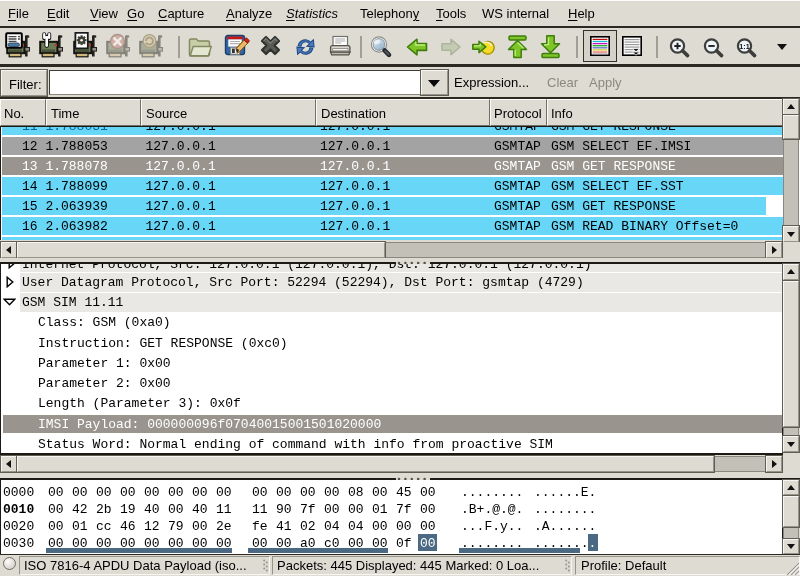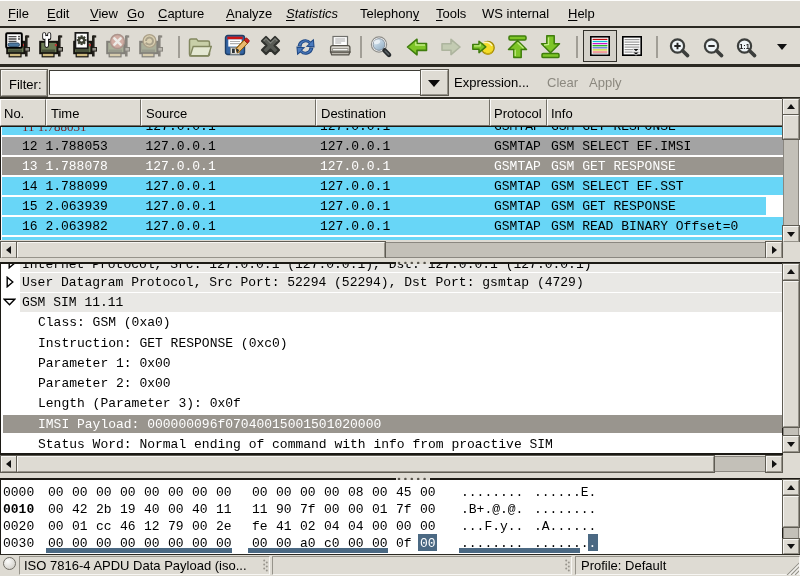--- a/index.html
+++ b/index.html
@@ -235,21 +235,21 @@
 <div class="a sans" style="left:51px;top:106px;">Time</div>
 <div class="a" style="left:141px;top:99px;width:175px;height:27px;background:#dedbd3;border-top:1.5px solid #fcfbfa;border-left:1.5px solid #fcfbfa;border-right:1.5px solid #716e65;border-bottom:1.5px solid #716e65;box-shadow:0 1px 0 #1c1a15;box-sizing:border-box;"></div>
 <div class="a sans" style="left:146px;top:106px;">Source</div>
 <div class="a" style="left:316px;top:99px;width:174px;height:27px;background:#dedbd3;border-top:1.5px solid #fcfbfa;border-left:1.5px solid #fcfbfa;border-right:1.5px solid #716e65;border-bottom:1.5px solid #716e65;box-shadow:0 1px 0 #1c1a15;box-sizing:border-box;"></div>
 <div class="a sans" style="left:321px;top:106px;">Destination</div>
 <div class="a" style="left:490px;top:99px;width:57px;height:27px;background:#dedbd3;border-top:1.5px solid #fcfbfa;border-left:1.5px solid #fcfbfa;border-right:1.5px solid #716e65;border-bottom:1.5px solid #716e65;box-shadow:0 1px 0 #1c1a15;box-sizing:border-box;"></div>
 <div class="a sans" style="left:494px;top:106px;">Protocol</div>
 <div class="a" style="left:547px;top:99px;width:236px;height:27px;background:#dedbd3;border-top:1.5px solid #fcfbfa;border-left:1.5px solid #fcfbfa;border-right:1.5px solid #716e65;border-bottom:1.5px solid #716e65;box-shadow:0 1px 0 #1c1a15;box-sizing:border-box;"></div>
 <div class="a sans" style="left:551px;top:106px;">Info</div>
 <div class="a" style="left:1.5px;top:126.5px;width:781px;height:8.5px;background:#68d6f7;overflow:hidden;">
-<span class="mono" style="position:absolute;left:20.5px;top:-8px;color:#7f1d1d;font-family:Liberation Serif, serif;">11 1.788031</span>
+<span class="mono" style="position:absolute;left:20.5px;top:-8px;color:#0369a1;">11 1.788031</span>
 <span class="mono" style="position:absolute;left:144.0px;top:-8px;color:#000;">127.0.0.1</span>
 <span class="mono" style="position:absolute;left:318.5px;top:-8px;color:#000;">127.0.0.1</span>
 <span class="mono" style="position:absolute;left:492.5px;top:-8px;color:#000;">GSMTAP</span>
 <span class="mono" style="position:absolute;left:549.5px;top:-8px;color:#000;">GSM GET RESPONSE</span>
 </div>
 <div class="a" style="left:1.5px;top:137px;width:781px;height:18px;background:#a3a3a3;overflow:hidden;">
 <span class="mono" style="position:absolute;left:20.5px;top:2px;color:#000;">12 1.788053</span>
 <span class="mono" style="position:absolute;left:144.0px;top:2px;color:#000;">127.0.0.1</span>
 <span class="mono" style="position:absolute;left:318.5px;top:2px;color:#000;">127.0.0.1</span>
 <span class="mono" style="position:absolute;left:492.5px;top:2px;color:#000;">GSMTAP</span>
@@ -453,20 +453,21 @@
 <div class="a sans" style="left:24px;top:558px;">ISO 7816-4 APDU Data Payload (iso...</div>
 <svg class="a" style="left:263px;top:559px;" width="5" height="13" viewBox="0 0 5 13">
       <circle cx="1.2" cy="1.5" r="1" fill="#97948c"></circle>
       <circle cx="3.8" cy="3.5" r="1" fill="#97948c"></circle>
       <circle cx="1.2" cy="5.5" r="1" fill="#97948c"></circle>
       <circle cx="3.8" cy="7.5" r="1" fill="#97948c"></circle>
       <circle cx="1.2" cy="9.5" r="1" fill="#97948c"></circle>
       <circle cx="3.8" cy="11.5" r="1" fill="#97948c"></circle>
     </svg>
 <div class="a" style="left:272px;top:556px;width:300px;height:18.5px;background:#dedbd3;border:1px solid;border-color:#96938a #f7f6f3 #f7f6f3 #96938a;box-sizing:border-box;"></div>
+<div class="a sans" style="left:277px;top:558px;">Packets: 445 Displayed: 445 Marked: 0 Loa...</div>
 <svg class="a" style="left:565px;top:559px;" width="5" height="13" viewBox="0 0 5 13">
       <circle cx="1.2" cy="1.5" r="1" fill="#97948c"></circle>
       <circle cx="3.8" cy="3.5" r="1" fill="#97948c"></circle>
       <circle cx="1.2" cy="5.5" r="1" fill="#97948c"></circle>
       <circle cx="3.8" cy="7.5" r="1" fill="#97948c"></circle>
       <circle cx="1.2" cy="9.5" r="1" fill="#97948c"></circle>
       <circle cx="3.8" cy="11.5" r="1" fill="#97948c"></circle>
     </svg>
 <div class="a" style="left:575px;top:556px;width:225px;height:18.5px;background:#dedbd3;border:1px solid;border-color:#96938a #f7f6f3 #f7f6f3 #96938a;box-sizing:border-box;"></div>
 <div class="a sans" style="left:581px;top:558px;">Profile: Default</div>

